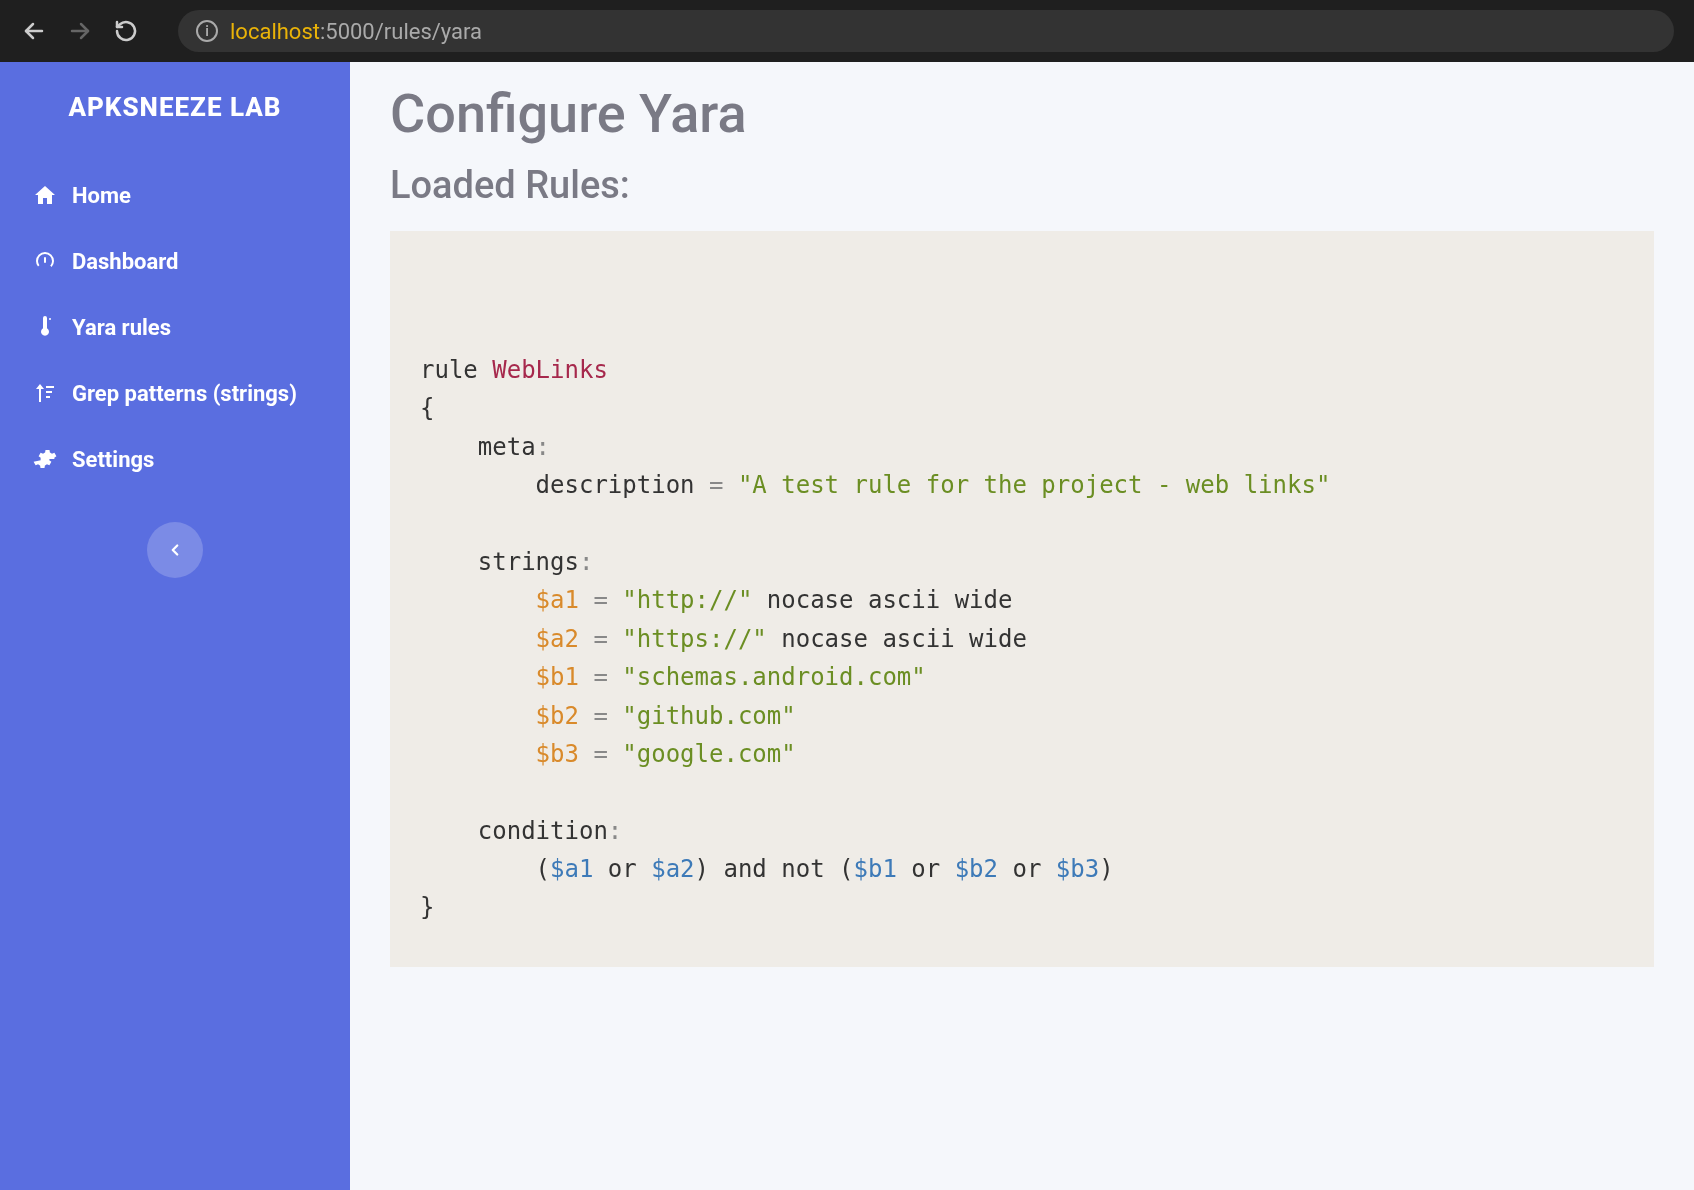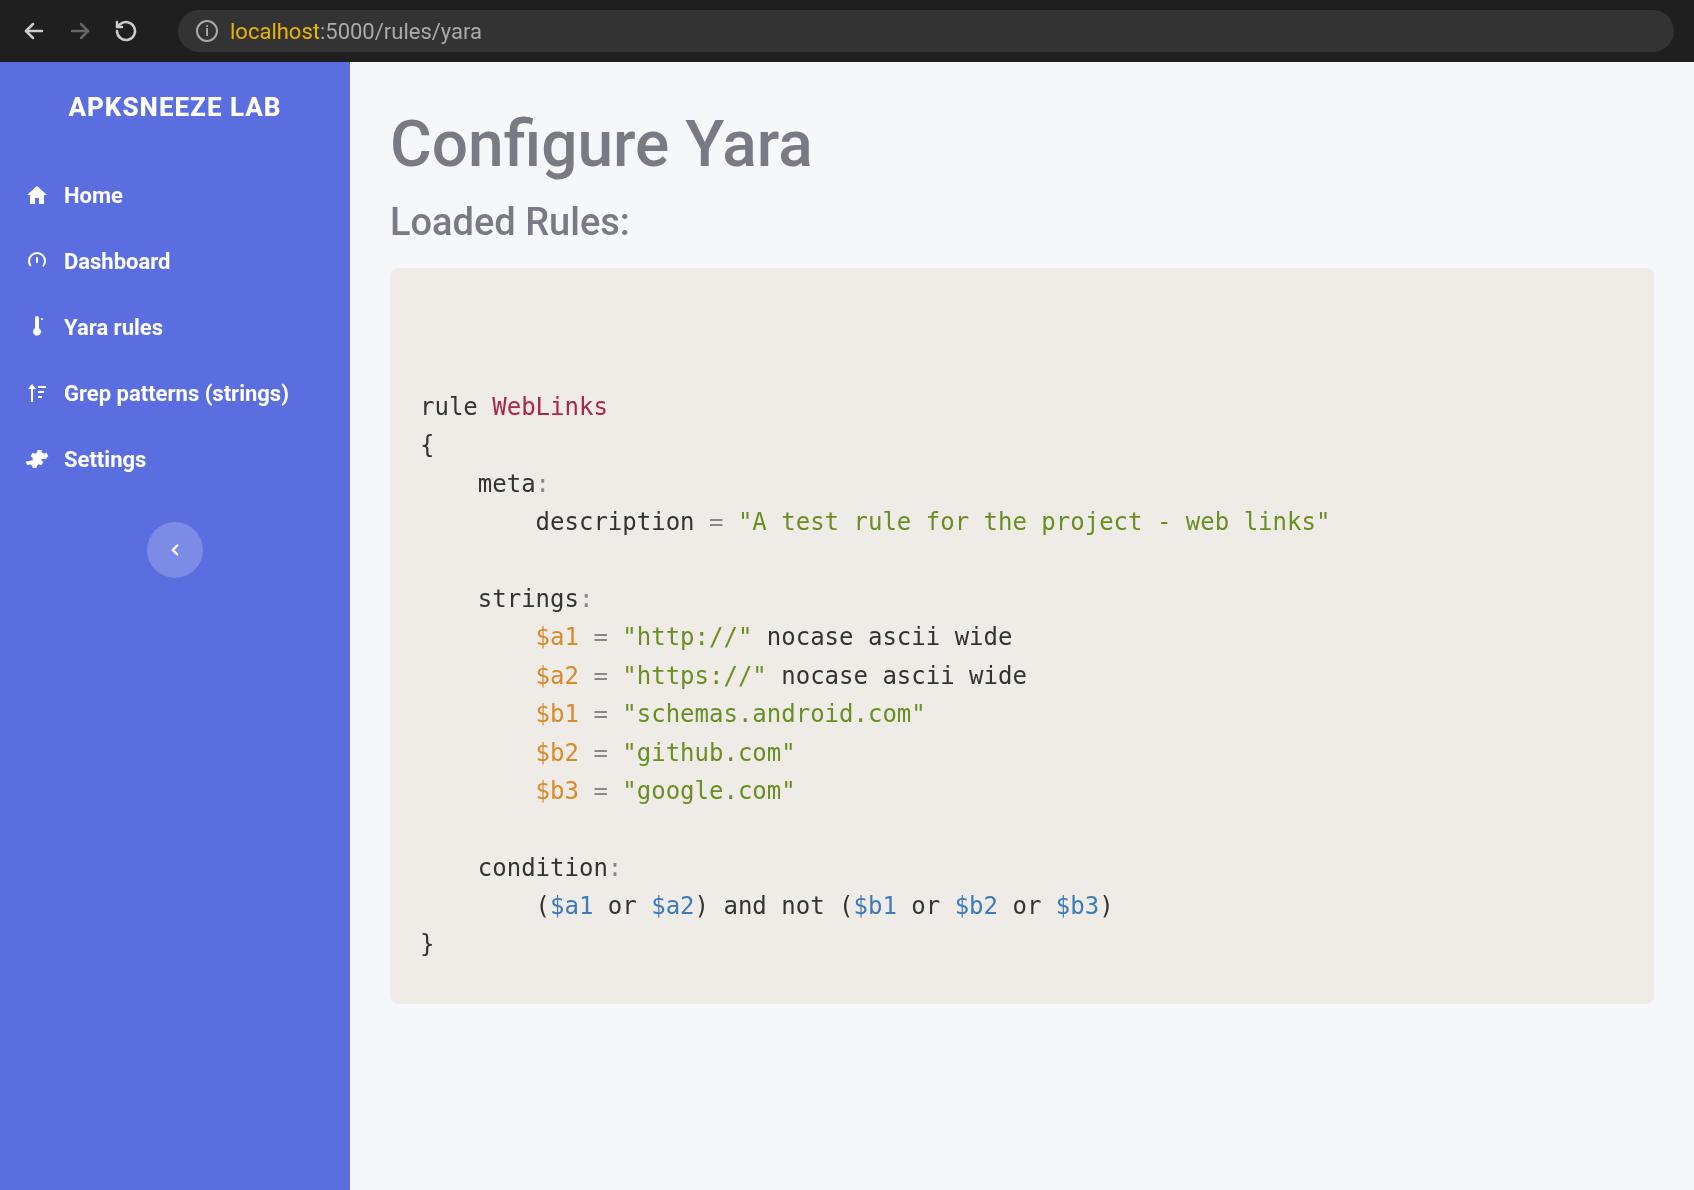--- a/index.html
+++ b/index.html
@@ -52,21 +52,21 @@
   .url-path { color: #aaa; }
 
   .app {
     display: flex;
     height: calc(1190px - 62px);
   }
   .sidebar {
     width: 350px;
     background: #5a6ee0;
     color: #fff;
-    padding: 30px 0;
+    padding: 30px 8px;
     display: flex;
     flex-direction: column;
     align-items: stretch;
   }
   .brand {
     font-size: 26px;
     font-weight: 800;
     letter-spacing: 1px;
     text-align: center;
     margin-bottom: 40px;
@@ -93,41 +93,39 @@
     cursor: pointer;
     color: #fff;
   }
 
   .main {
     flex: 1;
     padding: 20px 40px 0 40px;
     overflow: auto;
   }
   .page-title {
-    font-size: 64px;
+    font-size: 54px;
     font-weight: 500;
     color: #7a7a85;
     margin-bottom: 18px;
-    margin-top: 25px;
   }
   .subtitle {
     font-size: 38px;
     font-weight: 500;
     color: #7a7a85;
     margin-bottom: 24px;
   }
   .code-panel {
     background: #efece7;
     padding: 120px 28px 40px 30px;
     font-family: "SFMono-Regular", Consolas, "Liberation Mono", Menlo, monospace;
     font-size: 24px;
     line-height: 1.6;
     color: #333;
     min-height: 700px;
-    border-radius: 8px;
   }
   .code-panel pre { white-space: pre; }
   .kw { color: #333; }
   .rulename { color: #a6284c; }
   .section { color: #333; }
   .op { color: #888; }
   .str { color: #6b8e23; }
   .var { color: #d98a2b; }
   .cond-var { color: #3d7ab8; }
   .modifier { color: #333; }

